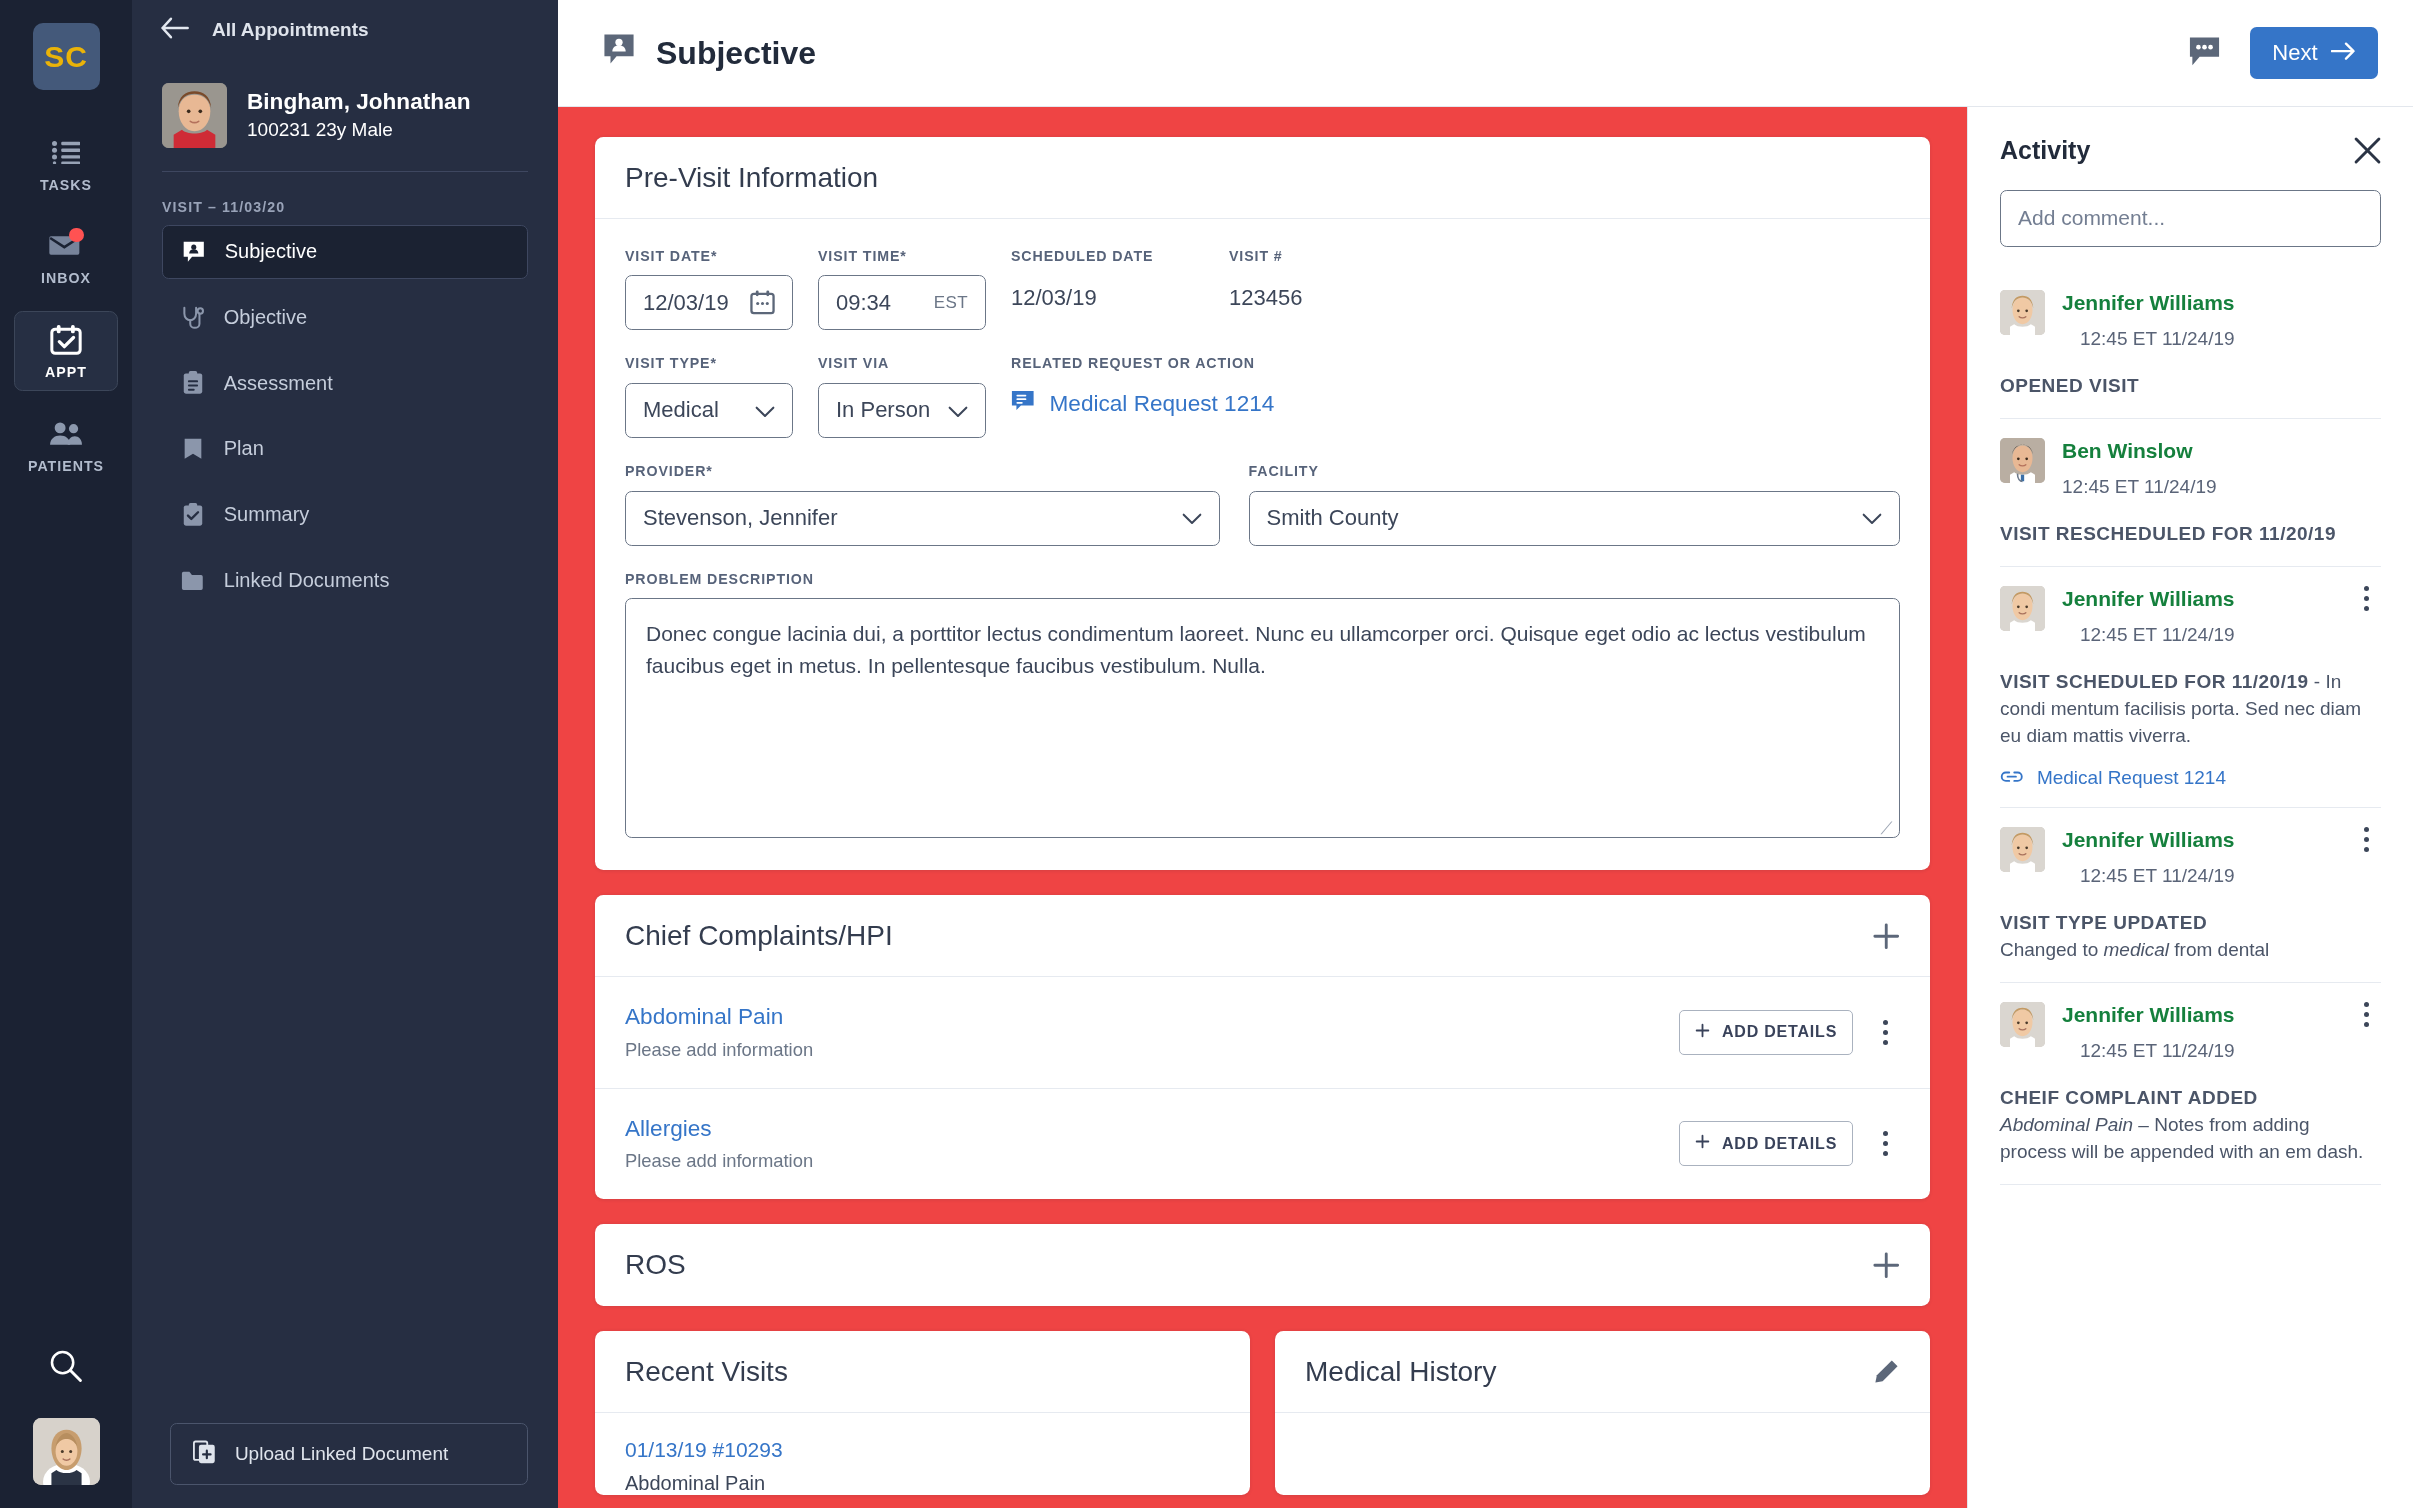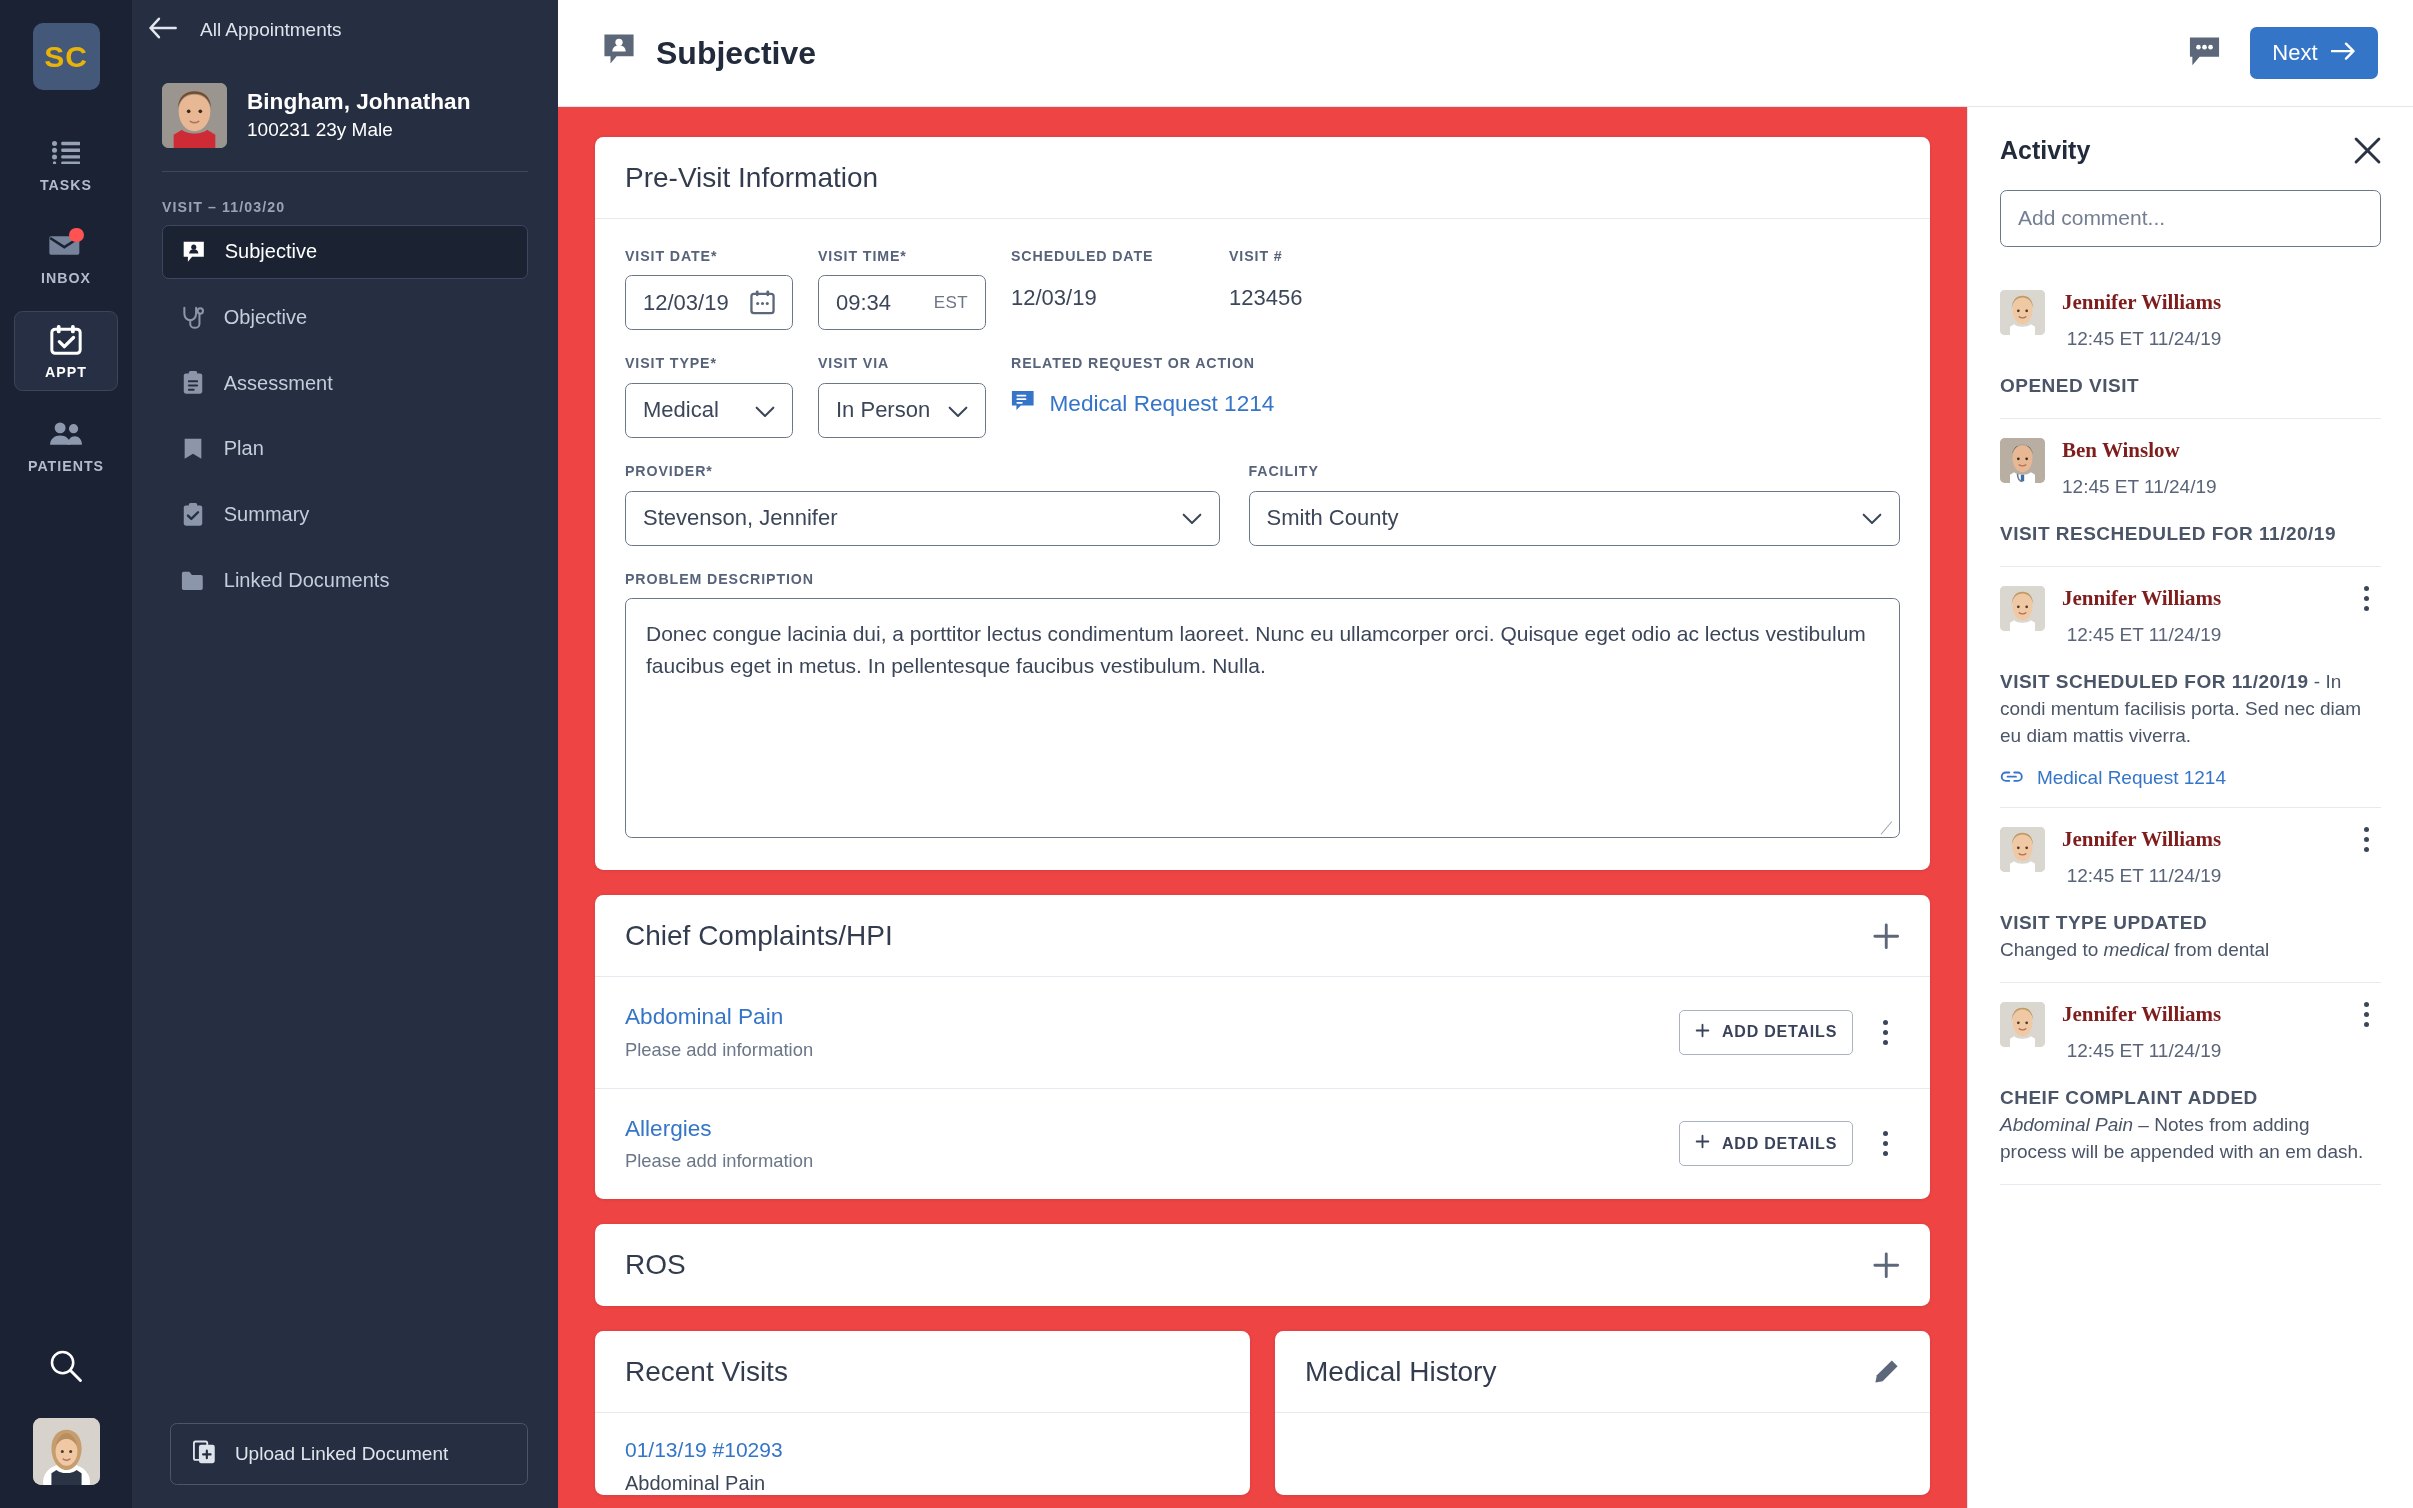--- a/index.html
+++ b/index.html
@@ -47,22 +47,23 @@
     width: 67px; height: 67px; border-radius: 8.4px; overflow: hidden;
     background: #cdc8c2;
   }
 
   
   .sidebar {
     width: 426px; flex: 0 0 426px; background: #262e42;
     display: flex; flex-direction: column; position: relative;
   }
   .sidebar-top {
-    height: 59px; display: flex; align-items: center; gap: 23.5px; padding-left: 16px;
+    height: 59px; display: flex; align-items: center; gap: 23.5px; padding-left: 28px;
     cursor: pointer;
+    font-weight: bold;
   }
   .back-label { color: #dfe4ec; font-size: 19px; }
   .patient-head { display: flex; gap: 20px; align-items: center; padding: 23.5px 30px 0 30px; }
   .patient-photo {
     width: 65px; height: 65px; border-radius: 6.7px; overflow: hidden; flex: 0 0 65px;
     background: #8d8b86;
   }
   .patient-name { color: #ffffff; font-size: 22.6px; font-weight: bold; line-height: 1.22; }
   .patient-meta { color: #ffffff; font-size: 19px; line-height: 1.3; margin-top: 2.5px; }
   .sidebar-divider { height: 0.8px; background: #3e4760; margin: 23.5px 30px 0 30px; }
@@ -189,21 +190,21 @@
   .act-close { margin-left: auto; cursor: pointer; display: flex; }
   .comment-box {
     height: 57px; border: 0.8px solid #6b7687; border-radius: 6.7px;
     display: flex; align-items: center; padding: 0 17px;
     font-size: 21px; color: #737e92; margin-bottom: 25px; cursor: text;
   }
   .act-item { padding: 18.4px 0 18.4px 0; border-bottom: 0.8px solid #e6eaf0; }
   .act-item:first-of-type { padding-top: 3.4px; }
   .act-top { display: flex; align-items: flex-start; gap: 17px; }
   .act-avatar { width: 45px; height: 45px; border-radius: 5px; overflow: hidden; flex: 0 0 45px; background: #ccc7c1; }
-  .act-who { font-size: 21px; font-weight: bold; color: #7f1d1d; line-height: 1.2; font-family: Liberation Serif, serif; }
+  .act-who { font-size: 21px; font-weight: bold; color: #15803d; line-height: 1.2; }
   .act-when { font-size: 19px; color: #5a6478; margin-top: 13px; text-align: right; }
   .act-kebab { margin-left: auto; }
   .act-body { margin-top: 23px; font-size: 19px; line-height: 1.42; color: #4b5568; }
   .act-tag { font-weight: bold; letter-spacing: 0.5px; color: #4b5568; }
   .act-link {
     display: flex; align-items: center; gap: 13.4px; margin-top: 17px;
     color: #3575c8; font-size: 19px; cursor: pointer;
   }
   .it { font-style: italic; }
 

